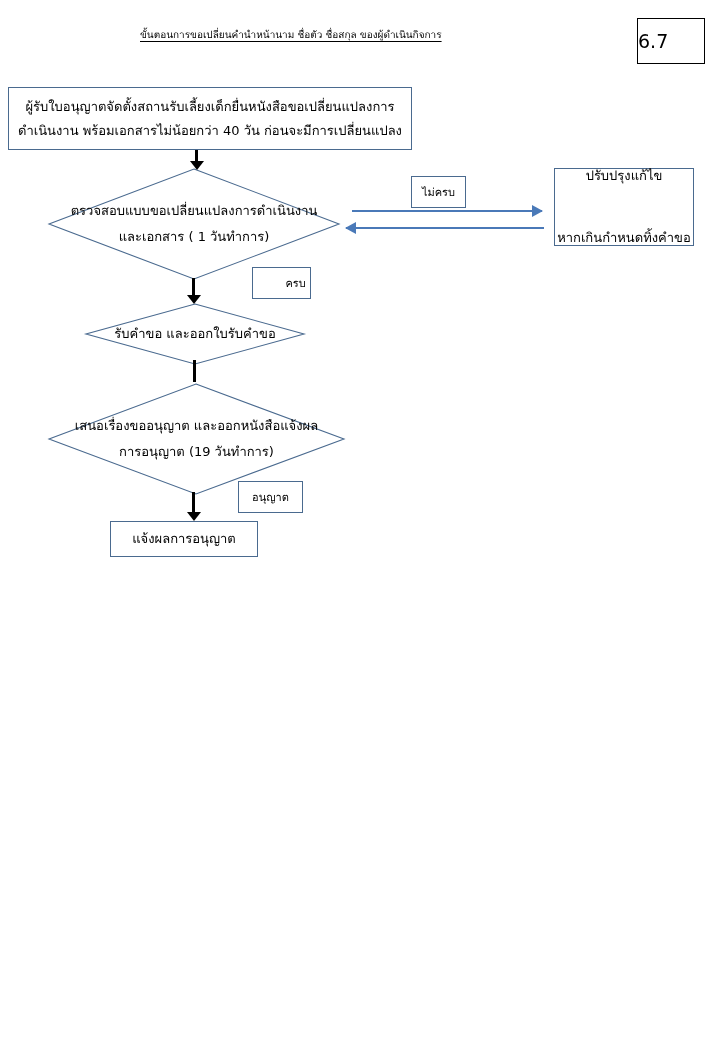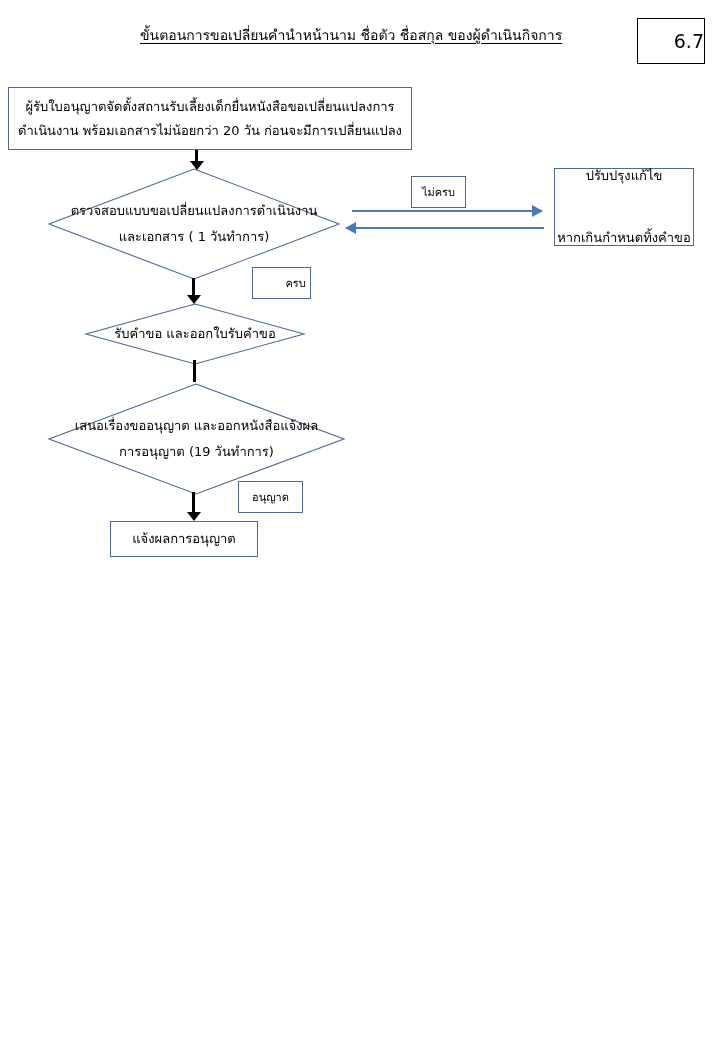--- a/index.html
+++ b/index.html
@@ -15,36 +15,36 @@
     color: #000000;
     overflow: hidden;
   }
 
   
   #doc-title {
     position: absolute;
     left: 140px;
     top: 25px;
     width: 420px;
-    font-size: 14px;
+    font-size: 10px;
     line-height: 20px;
     text-decoration: underline;
     text-underline-offset: 3px;
     white-space: nowrap;
   }
   #section-number-box {
     position: absolute;
     left: 637px;
     top: 18px;
     width: 66px;
     height: 44px;
     border: 1.6px solid #000000;
     display: flex;
     align-items: center;
-    justify-content: flex-end;
+    justify-content: flex-start;
     font-size: 19px;
   }
 
   
   .proc-box {
     position: absolute;
     border: 1px solid #4a6a8f;
     box-sizing: border-box;
     display: flex;
     flex-direction: column;
@@ -157,21 +157,21 @@
 <body>
 
 <div id="doc-title">ขั้นตอนการขอเปลี่ยนคำนำหน้านาม ชื่อตัว ชื่อสกุล ของผู้ดำเนินกิจการ</div>
 
 <div id="section-number-box">
   <span>6.7</span>
 </div>
 
 <div class="proc-box" style="left:8px; top:87px; width:404px; height:63px;">
   <div>ผู้รับใบอนุญาตจัดตั้งสถานรับเลี้ยงเด็กยื่นหนังสือขอเปลี่ยนแปลงการ</div>
-  <div>ดำเนินงาน พร้อมเอกสารไม่น้อยกว่า 20 วัน ก่อนจะมีการเปลี่ยนแปลง</div>
+  <div>ดำเนินงาน พร้อมเอกสารไม่น้อยกว่า 40 วัน ก่อนจะมีการเปลี่ยนแปลง</div>
 </div>
 
 <div class="v-arrow" style="left:190px; top:150px; height:20px;">
   <div class="stem" style="height:12px;"></div>
   <div class="head" style="top:11px;"></div>
 </div>
 
 <div class="diamond-wrap" style="left:48px; top:168px; width:292px; height:112px;">
   <svg width="292" height="112" viewBox="0 0 292 112">
     <polygon points="146,1 291,56 146,111 1,56" fill="#ffffff" stroke="#4a6a8f" stroke-width="1.1"></polygon>

